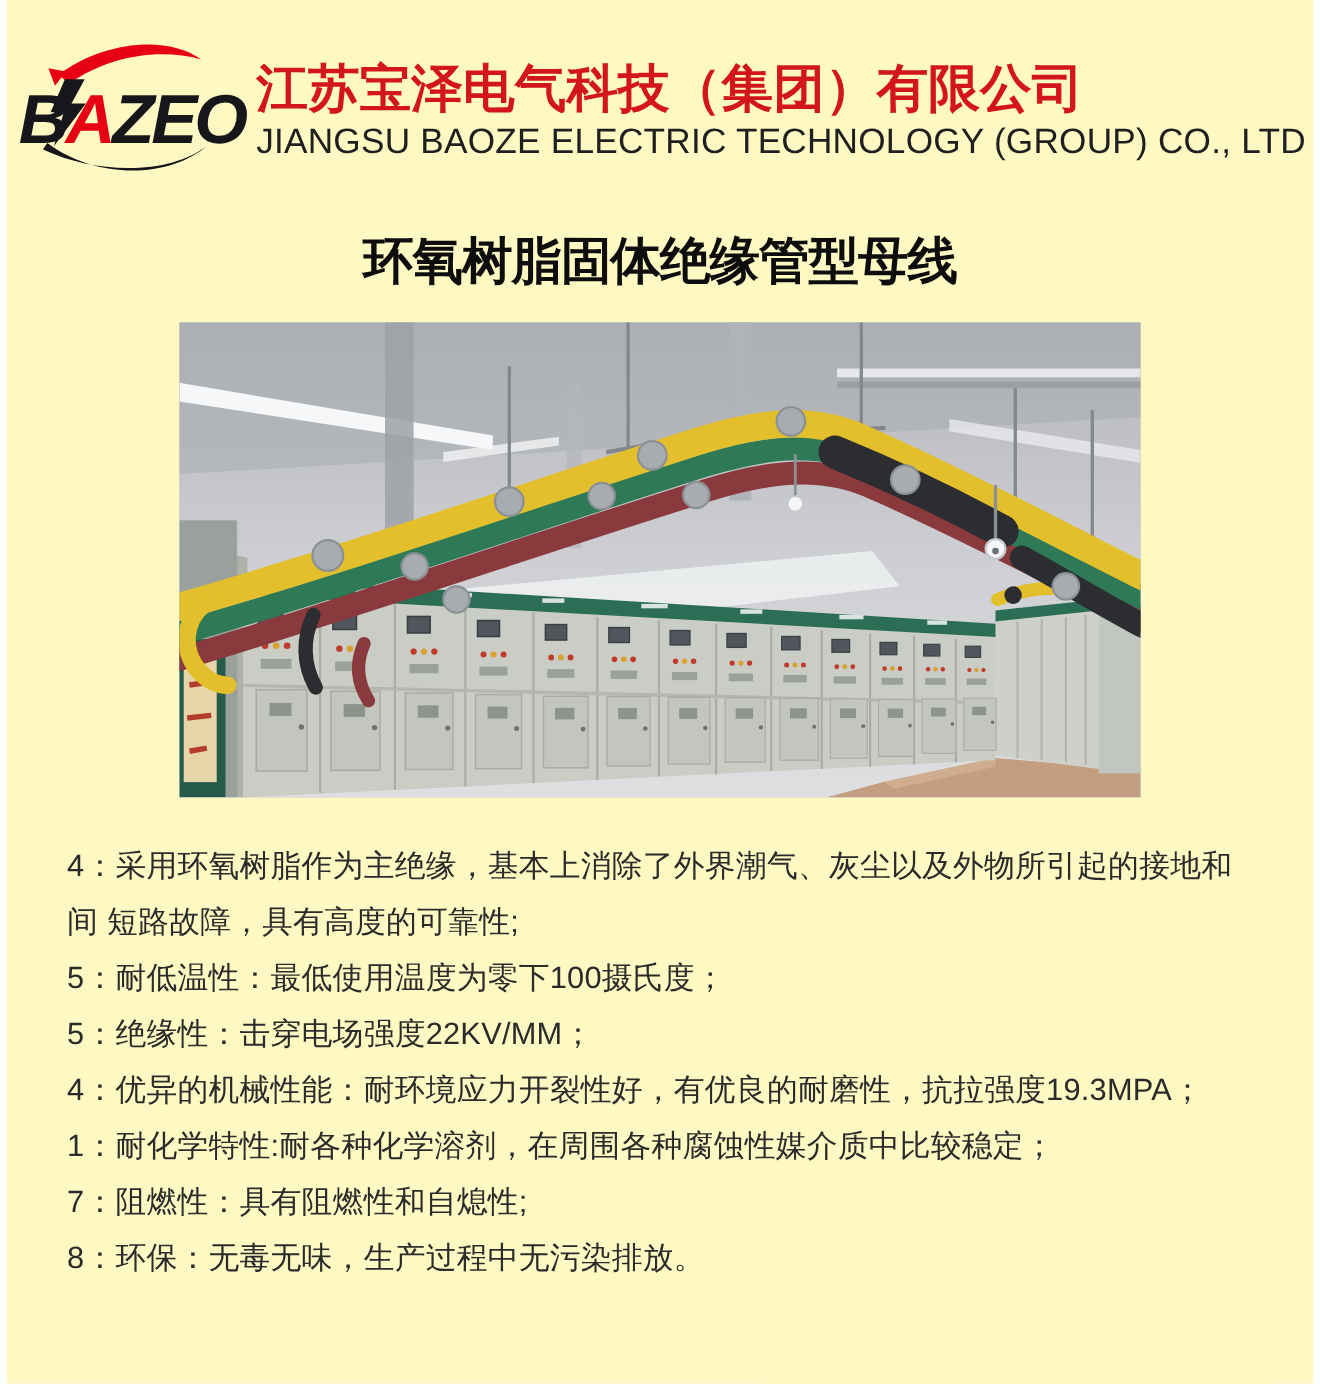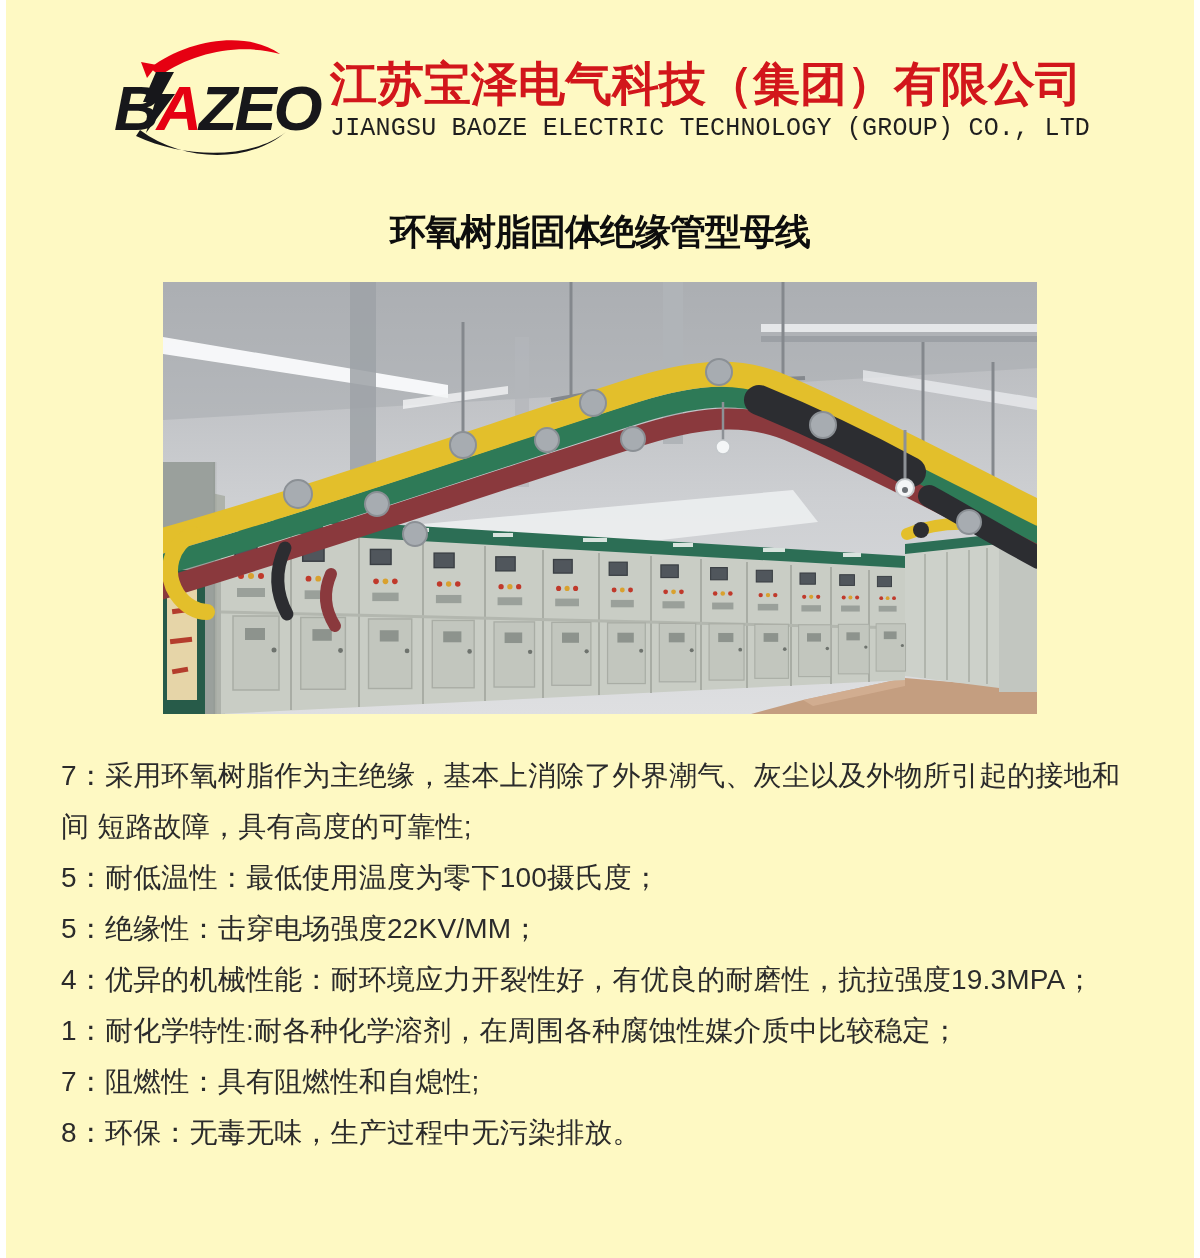--- a/index.html
+++ b/index.html
@@ -3,24 +3,24 @@
 <meta charset="utf-8">
 <style>
   html,body{margin:0;padding:0;background:#ffffff;}
   .page{position:relative;width:1188px;height:1258px;margin:0 auto;background:#fef9c3;overflow:hidden;
         font-family:"Liberation Sans","DejaVu Sans",sans-serif;}
   
   .header{display:flex;align-items:center;justify-content:center;margin-top:36px;gap:6px;}
   .logo-svg{width:214px;height:128px;flex:0 0 auto;}
   .brand-text{display:flex;flex-direction:column;}
   .brand-zh{font-size:47px;font-weight:700;color:#d2161b;line-height:1.16;letter-spacing:0px;white-space:nowrap;}
-  .brand-en{font-family:Liberation Mono, monospace;font-size:25px;color:#1f1f1f;
+  .brand-en{font-family:Liberation Sans, sans-serif;font-size:32px;color:#1f1f1f;
             letter-spacing:0.2px;margin-top:3px;white-space:nowrap;}
   
-  .product-title{margin-top:48px;text-align:center;font-size:36px;font-weight:800;color:#0d0d0d;
+  .product-title{margin-top:48px;text-align:center;font-size:46px;font-weight:800;color:#0d0d0d;
                  letter-spacing:-1px;line-height:1.1;}
   
   .photo-wrap{width:874px;height:432px;margin:30px auto 0 auto;overflow:hidden;background:#c9cbce;}
   .photo-wrap svg{display:block;}
   
   .features{padding:0 55px;margin-top:36px;}
   .feat-head{display:flex;align-items:center;gap:11px;}
   .feat-icon{width:44px;height:44px;flex:0 0 auto;}
   .feat-title{margin:0;font-size:31px;font-weight:400;color:#111;
               border-bottom:3px solid #111;padding:0 5px 9px 1px;line-height:1.1;}
@@ -195,21 +195,21 @@
         <circle cx="742" cy="206" r="9" fill="#f4f6f7" stroke="#c4c8cb" stroke-width="2"></circle>
         <circle cx="742" cy="208" r="3" fill="#6b7075"></circle>
         <line x1="560" y1="120" x2="560" y2="158" stroke="#8d9196" stroke-width="2.5"></line>
         <circle cx="560" cy="165" r="7" fill="#f4f6f7" stroke="#c4c8cb" stroke-width="1.5"></circle>
       </g>
     </svg>
   </figure>
 
   <section class="features">
     <div class="feat-list">
-      <p class="feat-line">7：采用环氧树脂作为主绝缘，基本上消除了外界潮气、灰尘以及外物所引起的接地和</p>
+      <p class="feat-line">4：采用环氧树脂作为主绝缘，基本上消除了外界潮气、灰尘以及外物所引起的接地和</p>
       <p class="feat-line">间 短路故障，具有高度的可靠性;</p>
       <p class="feat-line">5：耐低温性：最低使用温度为零下100摄氏度；</p>
       <p class="feat-line">5：绝缘性：击穿电场强度22KV/MM；</p>
       <p class="feat-line">4：优异的机械性能：耐环境应力开裂性好，有优良的耐磨性，抗拉强度19.3MPA；</p>
       <p class="feat-line">1：耐化学特性:耐各种化学溶剂，在周围各种腐蚀性媒介质中比较稳定；</p>
       <p class="feat-line">7：阻燃性：具有阻燃性和自熄性;</p>
       <p class="feat-line">8：环保：无毒无味，生产过程中无污染排放。</p>
     </div>
   </section>
 

